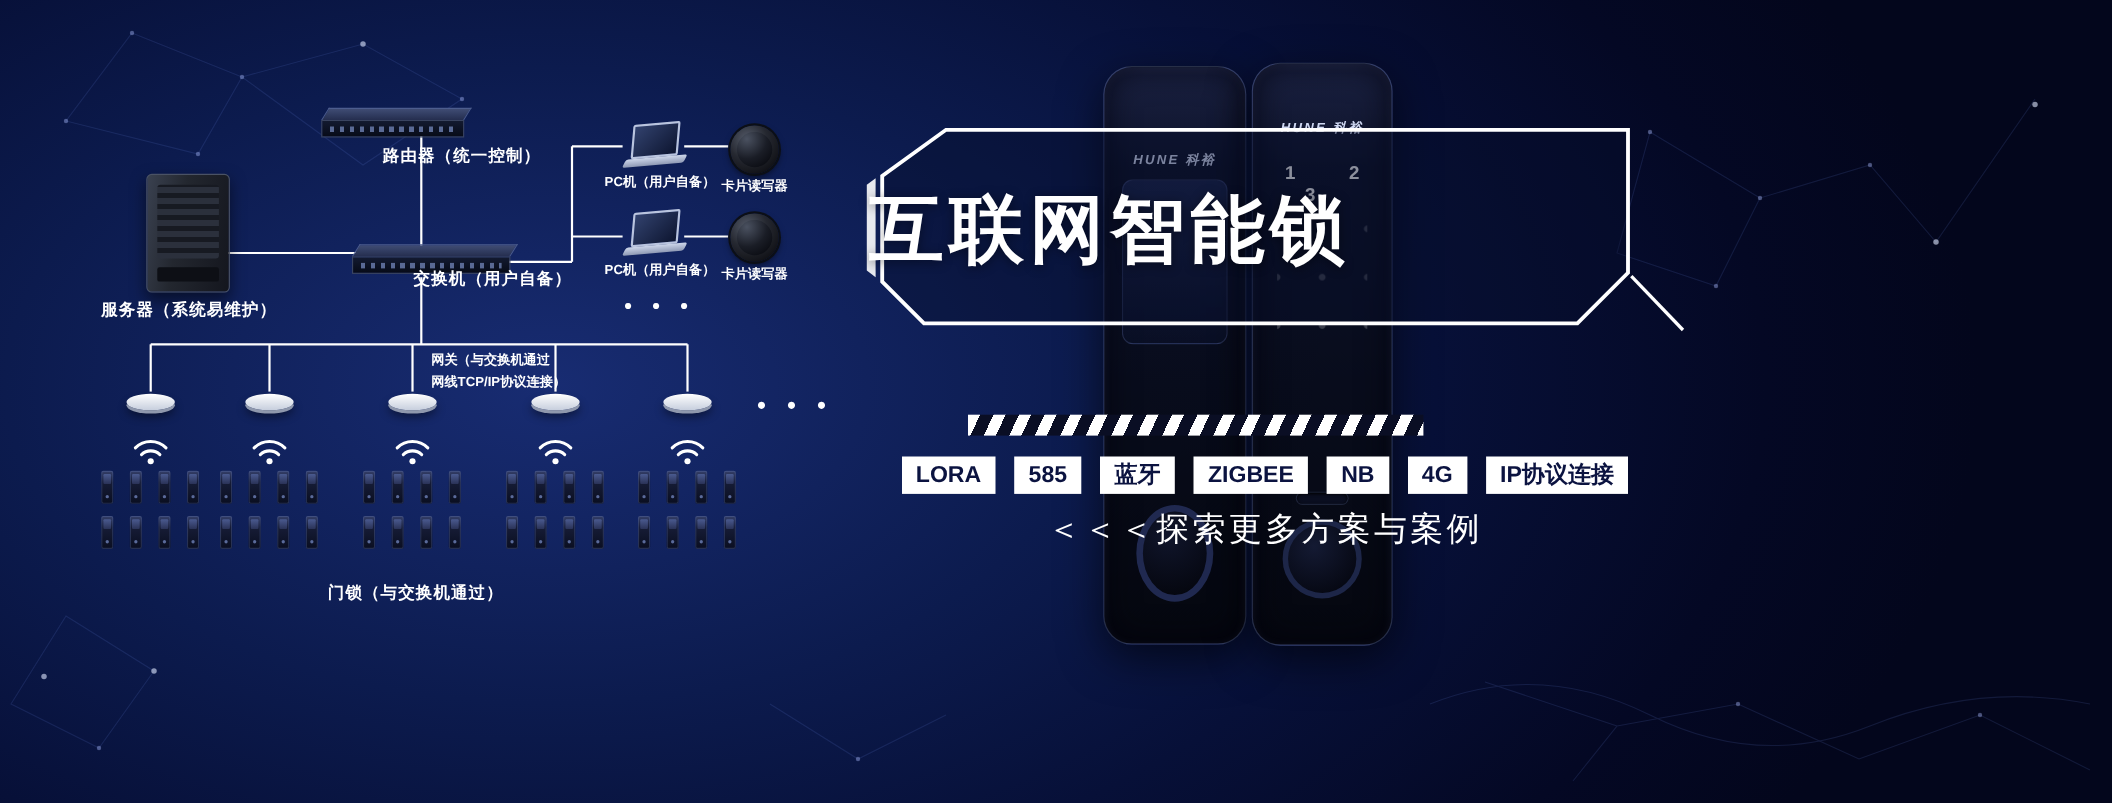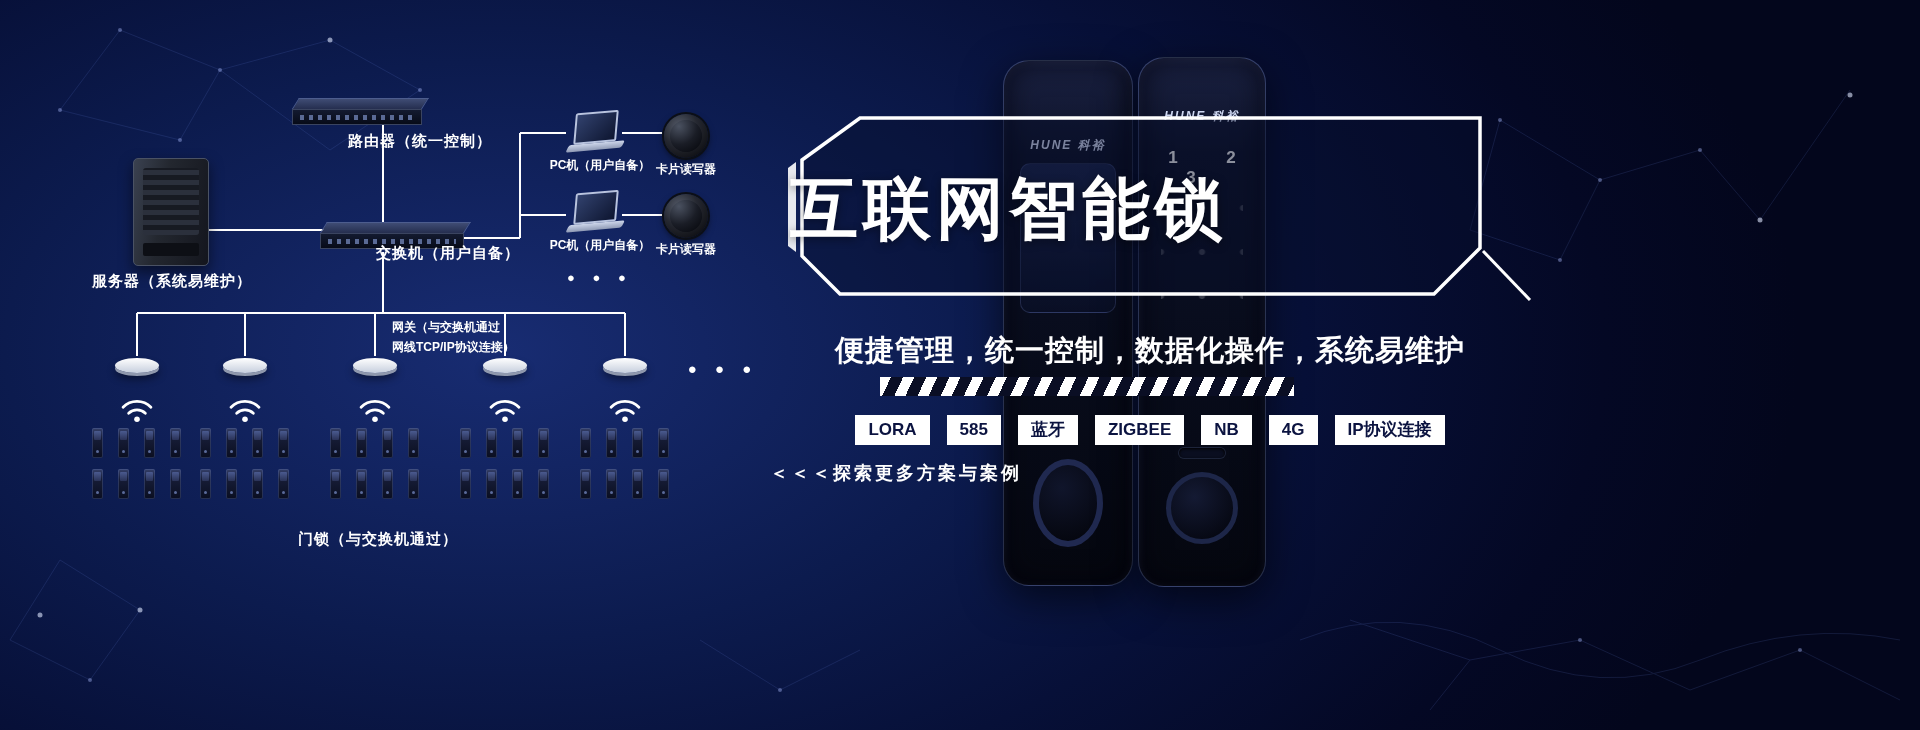--- a/index.html
+++ b/index.html
@@ -81,23 +81,23 @@
     border:5px solid #1d2648;background:radial-gradient(circle at 38% 32%, #141a33, #02030a);}
 
   .title-frame{position:absolute;left:778px;top:104px;z-index:2;}
   .hero-title{position:absolute;left:790px;top:164px;width:740px;text-align:left;z-index:3;
     font-size:68px;font-weight:900;letter-spacing:5px;color:#fff;text-shadow:0 2px 10px rgba(0,0,0,.45);}
   .hero-sub{position:absolute;left:770px;top:331px;width:760px;text-align:center;z-index:3;
     font-size:29px;font-weight:600;letter-spacing:1px;color:#fff;}
   .stripes{position:absolute;left:880px;top:377px;width:414px;height:19px;z-index:3;
     background:repeating-linear-gradient(115deg,#ffffff 0 10px,#0a0e24 10px 21px);}
   .tags{position:absolute;left:770px;top:415px;width:760px;display:flex;justify-content:center;gap:17px;z-index:3;}
-  .tag{background:var(--tag-bg,#ffffff);color:var(--tag-text,#0b1340);font-size:17px;font-weight:bold;padding:5px 13px;line-height:1.15;}
-  .explore{position:absolute;left:770px;top:461px;width:760px;z-index:3;
-    font-size:18px;font-weight:700;letter-spacing:3px;color:#fff;cursor:pointer;}
+  .tag{background:var(--tag-bg,#ffffff);color:var(--tag-text,#0b1340);font-size:21px;font-weight:bold;padding:5px 13px;line-height:1.15;}
+  .explore{position:absolute;left:770px;top:461px;width:760px;text-align:center;z-index:3;
+    font-size:30px;font-weight:400;letter-spacing:3px;color:#fff;cursor:pointer;}
 </style>
 </head>
 <body>
 
 <div id="stage">
 
   <svg id="bg-net" width="1920" height="730" viewBox="0 0 1920 730">
     <g stroke="#7b9bff" stroke-width="1" opacity="0.13" fill="none">
       <path d="M120 30 L220 70 L180 140 L60 110 Z M220 70 L330 40 L420 90 L330 150 L220 70"></path>
       <path d="M1500 120 L1600 180 L1560 260 L1470 230 Z M1600 180 L1700 150 L1760 220 L1850 90"></path>
@@ -322,21 +322,20 @@
     </div>
 
     <svg class="title-frame" width="762" height="206" viewBox="0 0 762 206">
       <polygon points="82,14 702,14 702,144 656,190 62,190 24,152 24,56 82,14" fill="rgba(8,14,44,0.42)" stroke="#ffffff" stroke-width="3.5"></polygon>
       <line x1="705" y1="147" x2="752" y2="196" stroke="#ffffff" stroke-width="3"></line>
       <polygon points="10,64 18,58 18,148 10,142" fill="#ffffff" opacity="0.9"></polygon>
     </svg>
 
     <h1 class="hero-title" style="margin:0">互联网智能锁</h1>
 
-    <div class="hero-sub">便捷管理，统一控制，数据化操作，系统易维护</div>
 
     <div class="stripes"></div>
 
     <div class="tags">
       <span class="tag">LORA</span>
       <span class="tag">585</span>
       <span class="tag">蓝牙</span>
       <span class="tag">ZIGBEE</span>
       <span class="tag">NB</span>
       <span class="tag">4G</span>

